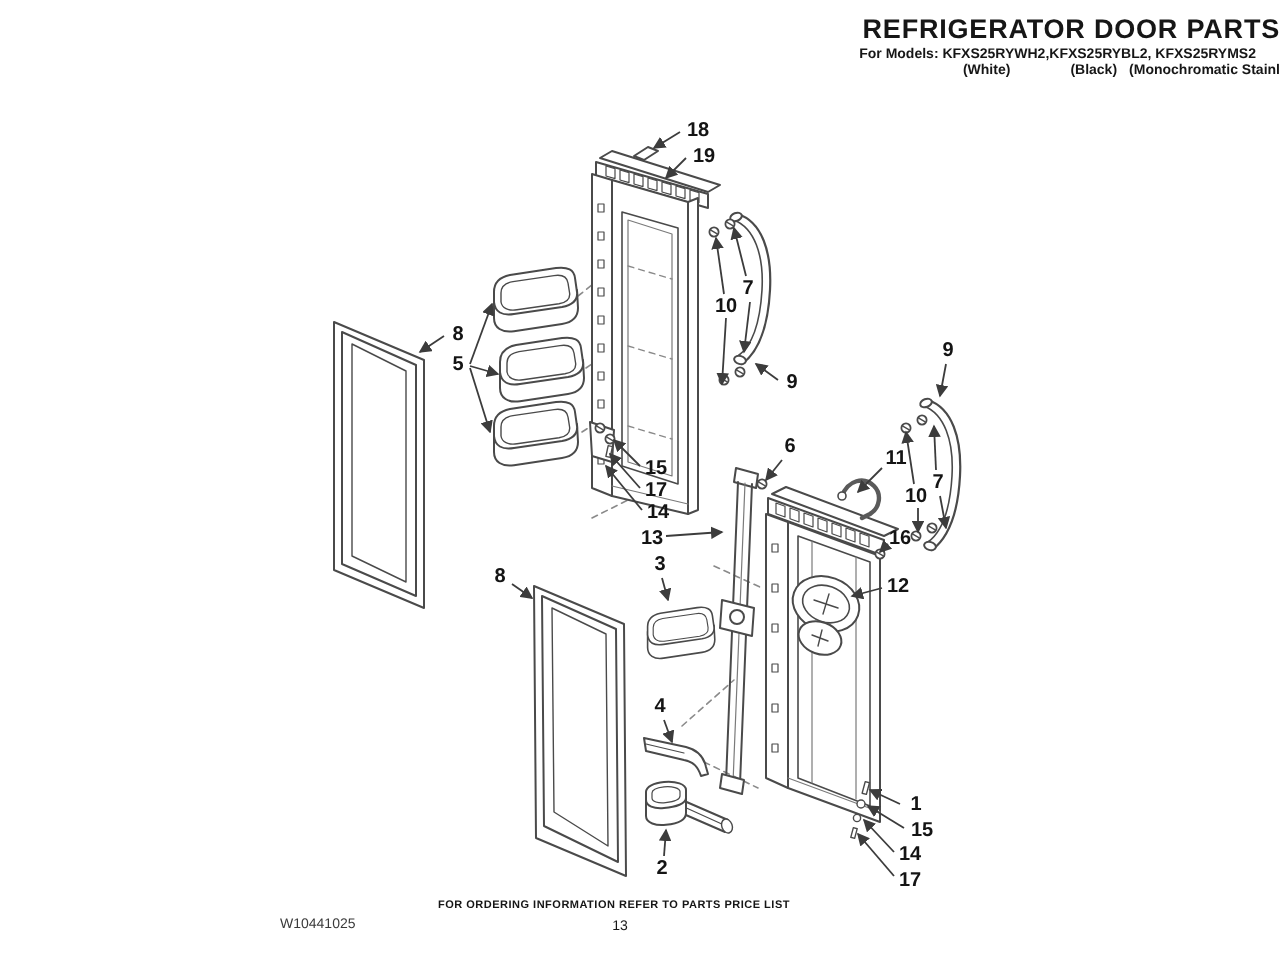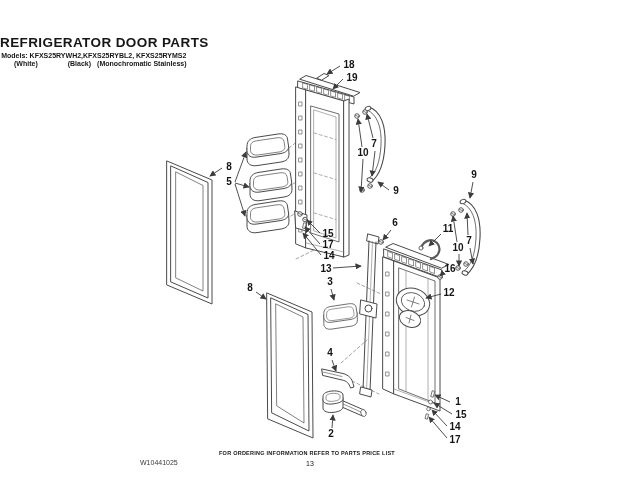--- a/index.html
+++ b/index.html
@@ -1,18 +1,18 @@
 <!DOCTYPE html>
 <html><head>
 <meta charset="utf-8">
 <style>
   html,body{margin:0;padding:0;background:#e8e8e8;}
   .page{position:relative;width:640px;height:480px;background:#ffffff;overflow:hidden;
         font-family:"Liberation Sans",sans-serif;color:#161616;}
-  .hdr{position:absolute;top:7px;left:0;width:100%;text-align:left;margin-top:28px;}
+  .hdr{position:absolute;top:7px;left:0;width:100%;text-align:right;}
   .title{margin:0;font-size:13.5px;font-weight:bold;letter-spacing:.4px;}
   .models{font-size:7px;font-weight:bold;margin-top:2px;transform:translateX(-12px);}
   .finishes{font-size:7px;font-weight:bold;margin-top:1px;transform:translateX(14px);}
   .finishes .f1{margin-right:30px;}
   .finishes .f2{margin-right:6px;}
   svg.diagram{position:absolute;left:0;top:0;}
   .ordering{position:absolute;top:450px;left:0;width:100%;text-align:center;
             font-size:5.5px;font-weight:bold;letter-spacing:.25px;transform:translateX(-13px);}
   .docnum{position:absolute;left:140px;top:459px;font-size:7px;color:#3a3a3a;}
   .pagenum{position:absolute;left:0;top:460px;width:100%;text-align:center;font-size:7px;transform:translateX(-10px);}

